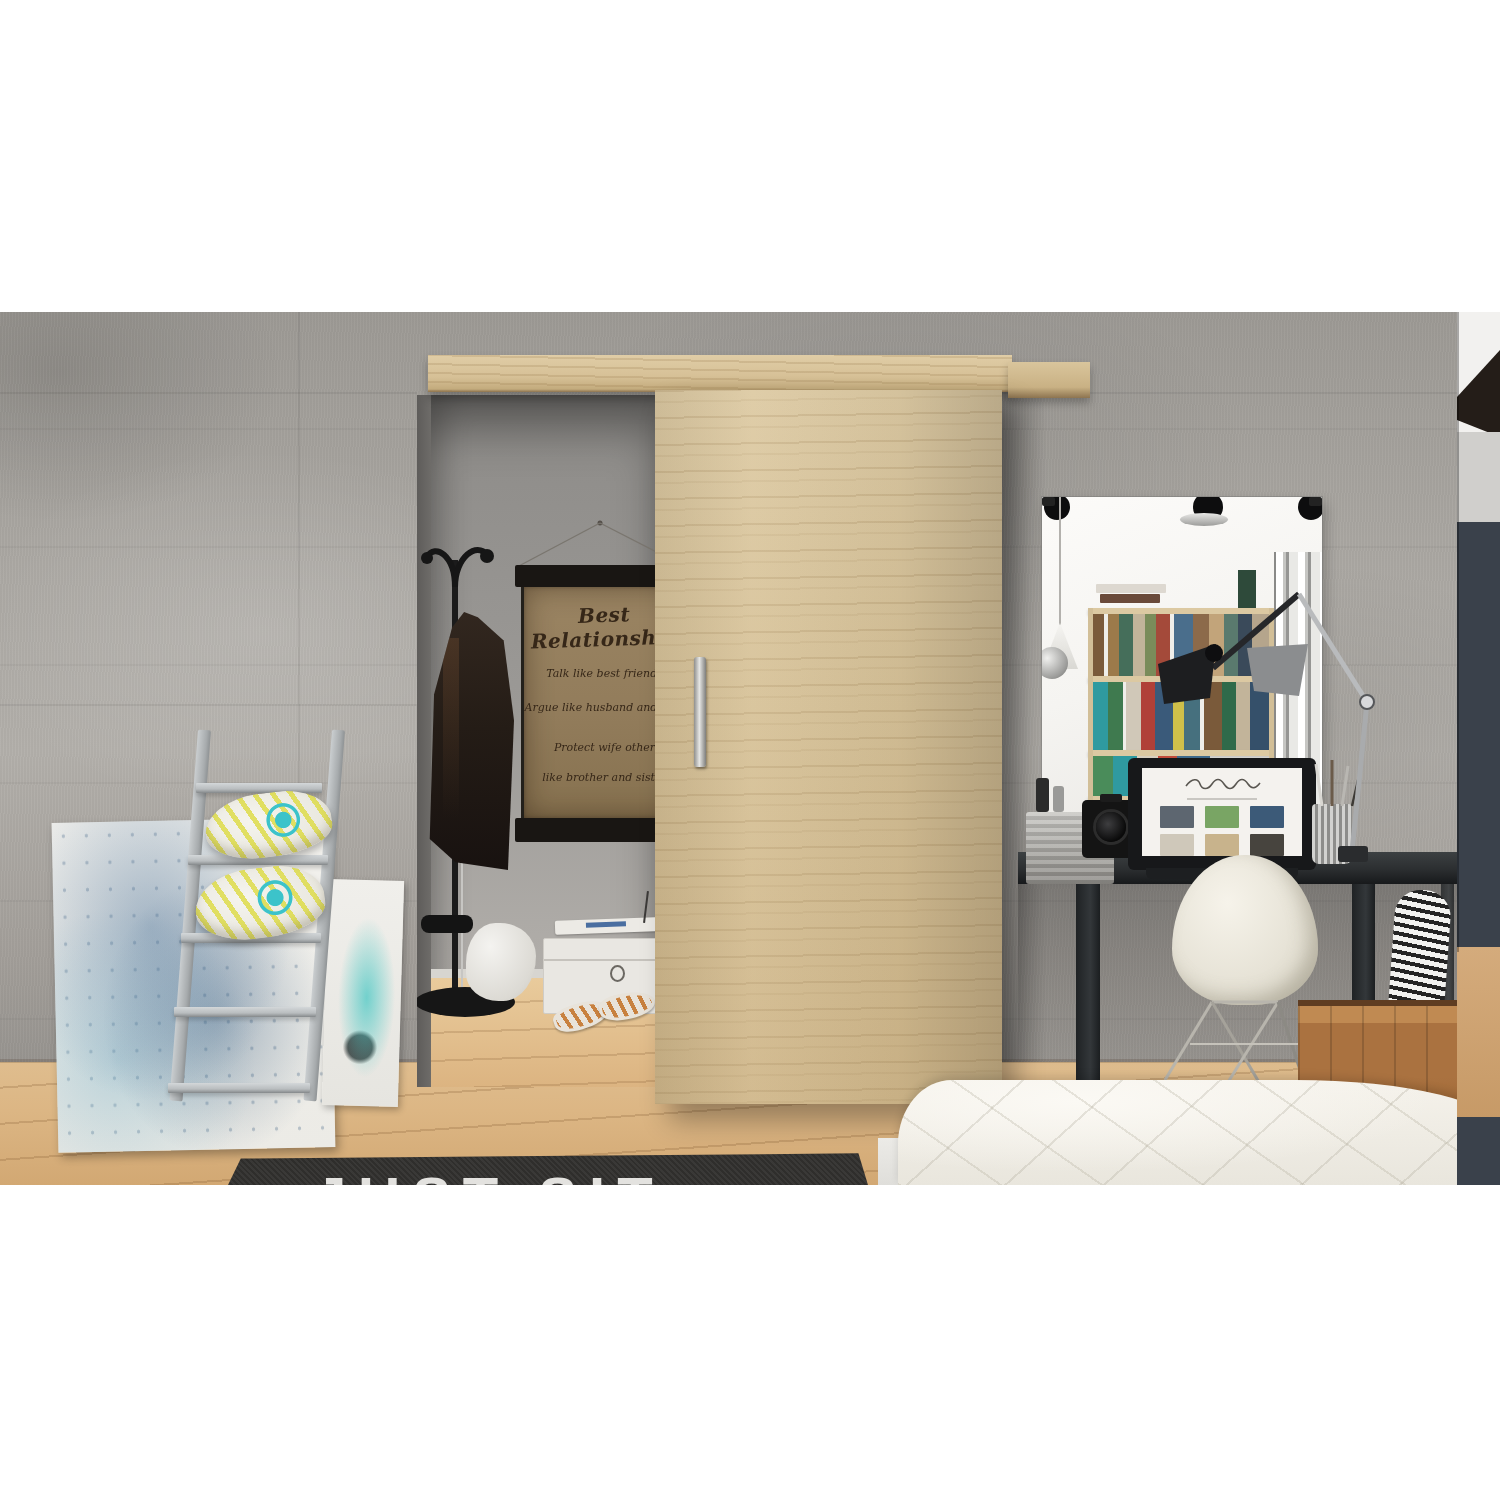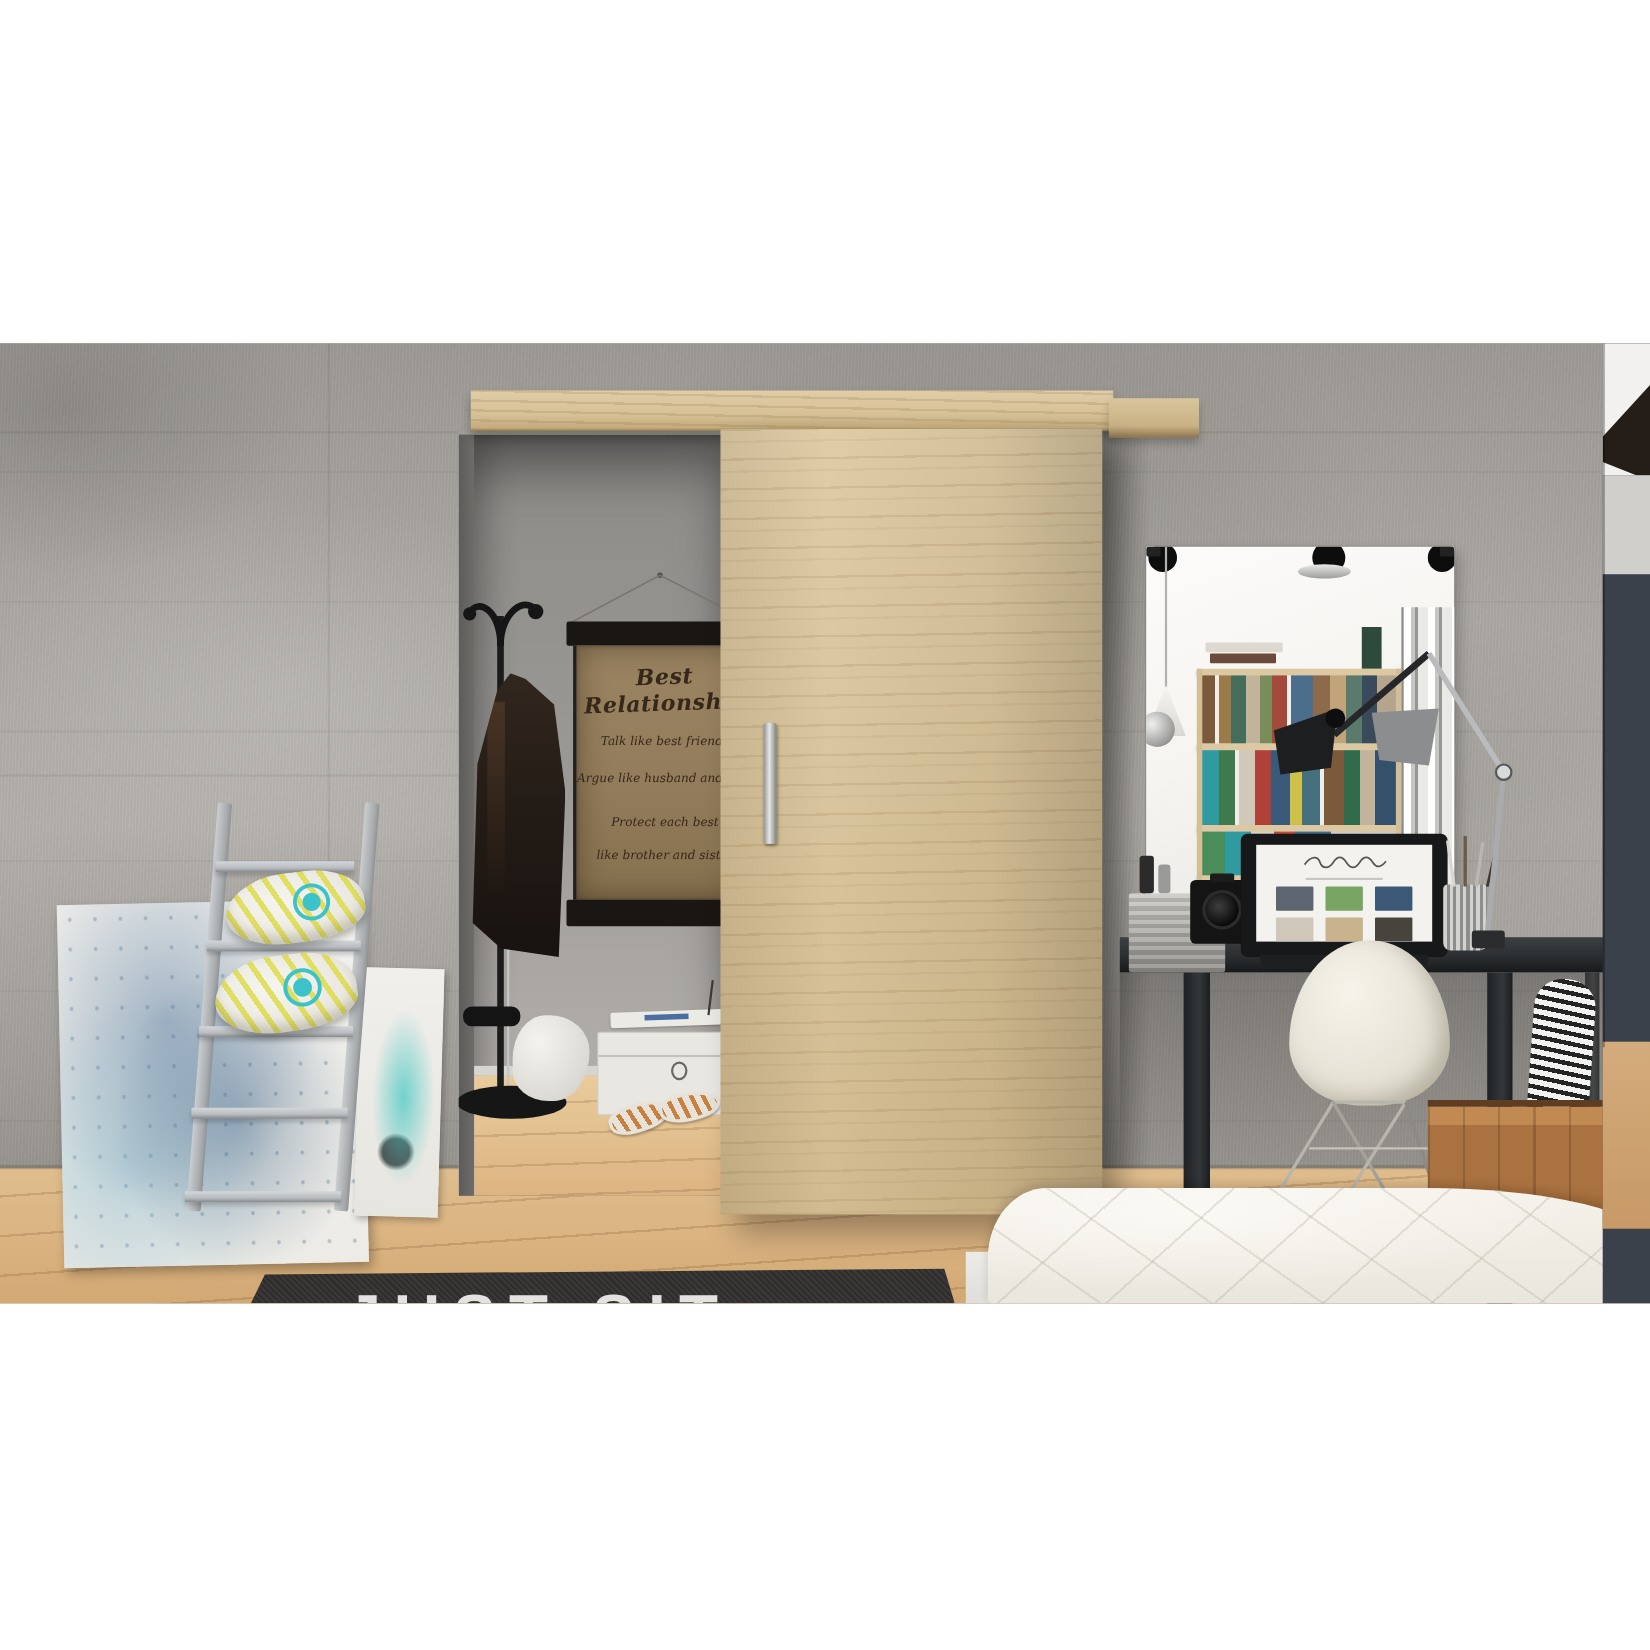--- a/index.html
+++ b/index.html
@@ -290,21 +290,21 @@
       </svg>
       <div class="ph umb-holder"></div>
       <div class="ph rack-base"></div>
       <div class="ph coat"></div>
 
       <div class="ph poster-frame-top"></div>
       <div class="ph poster-paper">
         <div class="poster-txt poster-title">Best Relationship</div>
         <div class="poster-txt pl1">Talk like best friends</div>
         <div class="poster-txt pl2">Argue like husband and wife</div>
-        <div class="poster-txt pl3">Protect each best</div>
+        <div class="poster-txt pl3">Protect wife other</div>
         <div class="poster-txt pl4">like brother and sister</div>
       </div>
       <div class="ph poster-frame-bottom"></div>
 
       <div class="ph chest">
         <div class="chest-lid"></div>
         <div class="chest-lock"></div>
       </div>
       <div class="ph magazine"></div>
       <div class="ph pen"></div>

